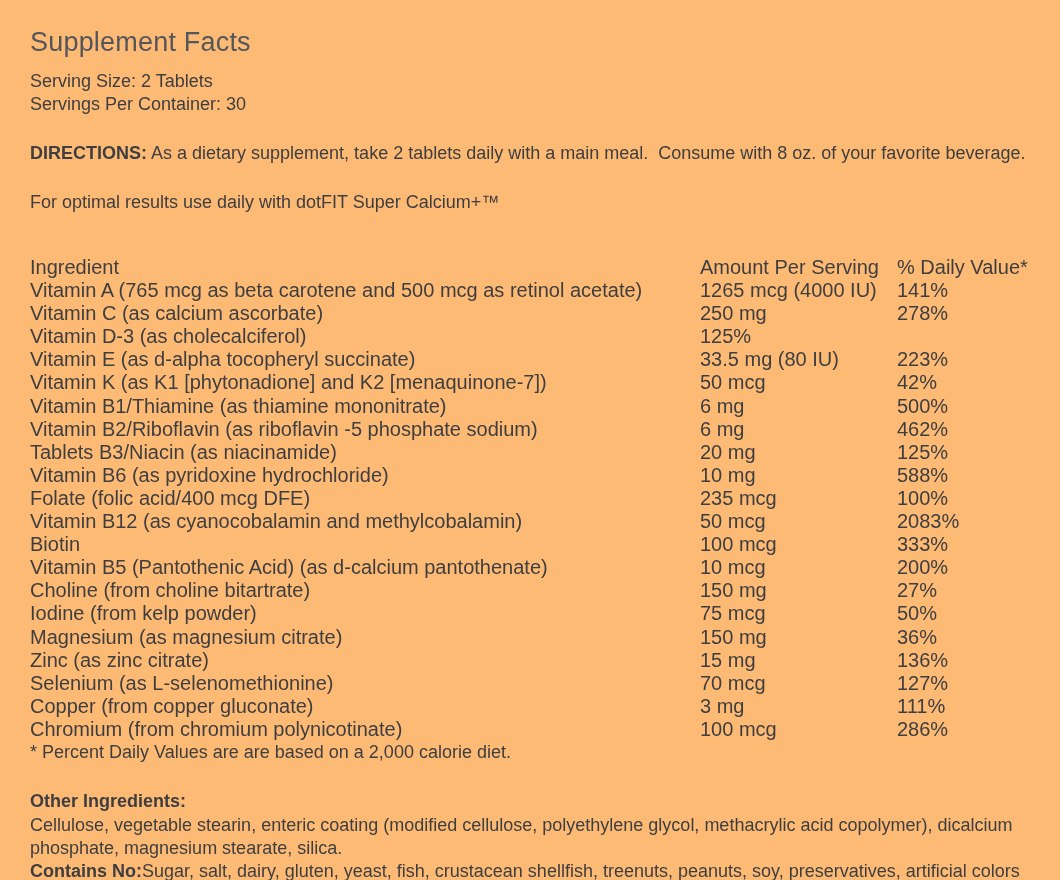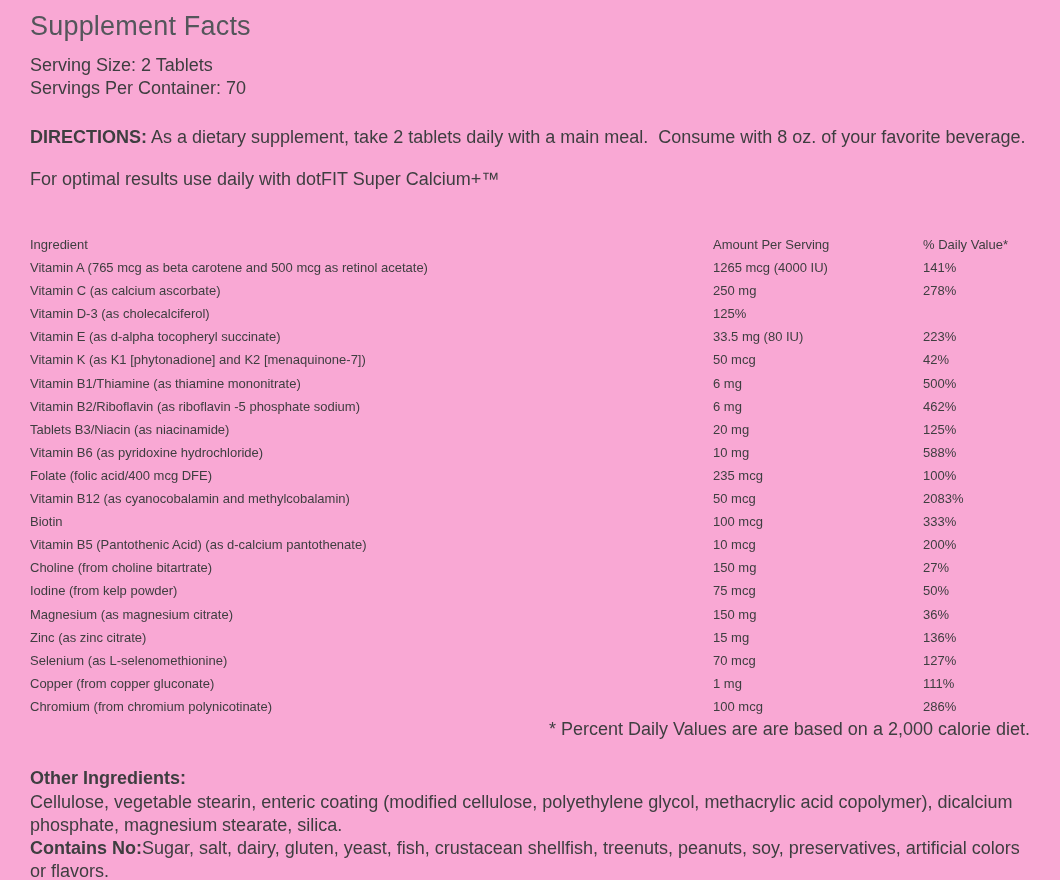--- a/index.html
+++ b/index.html
@@ -5,62 +5,61 @@
   html, body { margin: 0; padding: 0; background: #ffffff; }
   body {
     font-family: "Liberation Sans", sans-serif;
     color: #3e3e40;
     -webkit-font-smoothing: antialiased;
   }
   .page {
     width: 1060px;
     height: 880px;
     box-sizing: border-box;
-    padding: 8px 30px 0 30px;
-    background: #f9a8d4;
+    padding: 24px 30px 0 30px;
+    background: #fdba74;
     overflow: hidden;
   }
   h1.title {
     font-size: 27px;
     line-height: 32px;
     font-weight: 300;
     color: #54565b;
     margin: 2px 0 12px 0;
     letter-spacing: 0.2px;
   }
   p { margin: 0; font-size: 18px; line-height: 23px; }
   .serving p { line-height: 23px; }
   .directions { margin-top: 26px; }
-  .optimal { margin-top: 19px; }
+  .optimal { margin-top: 26px; }
   b, strong { font-weight: bold; color: #3e3e40; }
   .facts-table { margin-top: 42px; }
   .row {
     display: grid;
     grid-template-columns: 670px 197px 1fr;
-    font-size: 13px;
+    font-size: 20px;
     line-height: 23.1px;
-    gap: 13px;
   }
   .row span { display: block; white-space: nowrap; overflow: hidden; }
-  .footnote { line-height: 23px; text-align: right; }
+  .footnote { line-height: 23px; }
   .other-label { margin-top: 26px; }
   .other-text { margin-top: 1px; }
   .contains { }
   .storage { margin-top: 8px; }
 </style>
 </head>
 <body>
 
 <div class="page">
 
   <h1 class="title">Supplement Facts</h1>
 
   <div class="serving">
     <p>Serving Size: 2 Tablets</p>
-    <p>Servings Per Container: 70</p>
+    <p>Servings Per Container: 30</p>
   </div>
 
   <p class="directions"><strong>DIRECTIONS:</strong><span> As a dietary supplement, take 2 tablets daily with a main meal.&nbsp; Consume with 8 oz. of your favorite beverage.</span></p>
 
   <p class="optimal">For optimal results use daily with dotFIT Super Calcium+™</p>
 
   <div class="facts-table">
     <div class="row">
       <span>Ingredient</span>
       <span>Amount Per Serving</span>
@@ -150,21 +149,21 @@
       <span>15 mg</span>
       <span>136%</span>
     </div>
     <div class="row">
       <span>Selenium (as L-selenomethionine)</span>
       <span>70 mcg</span>
       <span>127%</span>
     </div>
     <div class="row">
       <span>Copper (from copper gluconate)</span>
-      <span>1 mg</span>
+      <span>3 mg</span>
       <span>111%</span>
     </div>
     <div class="row">
       <span>Chromium (from chromium polynicotinate)</span>
       <span>100 mcg</span>
       <span>286%</span>
     </div>
   </div>
 
   <p class="footnote">* Percent Daily Values are are based on a 2,000 calorie diet.</p>

